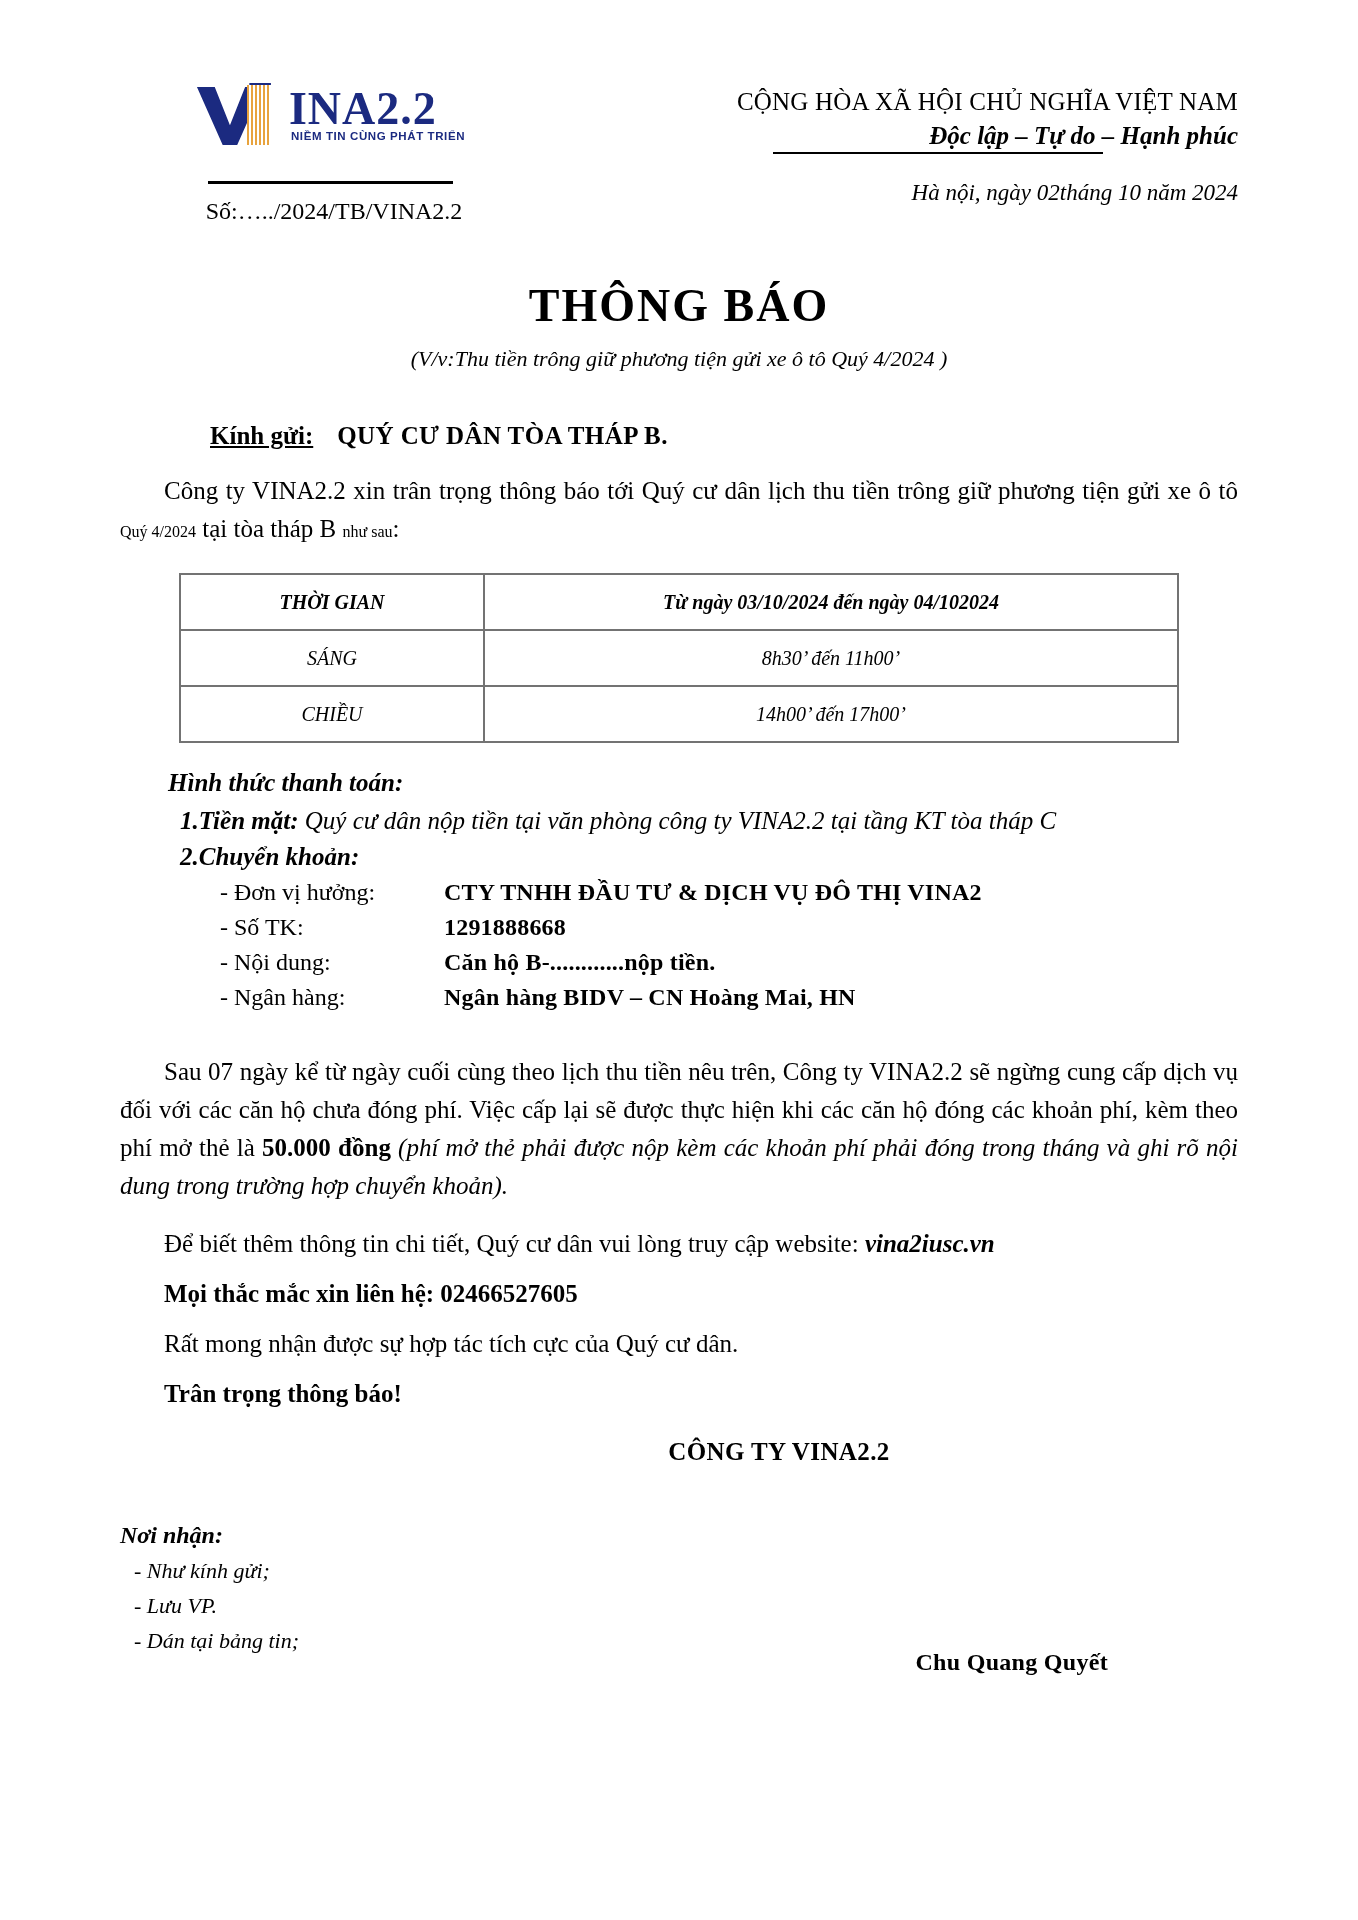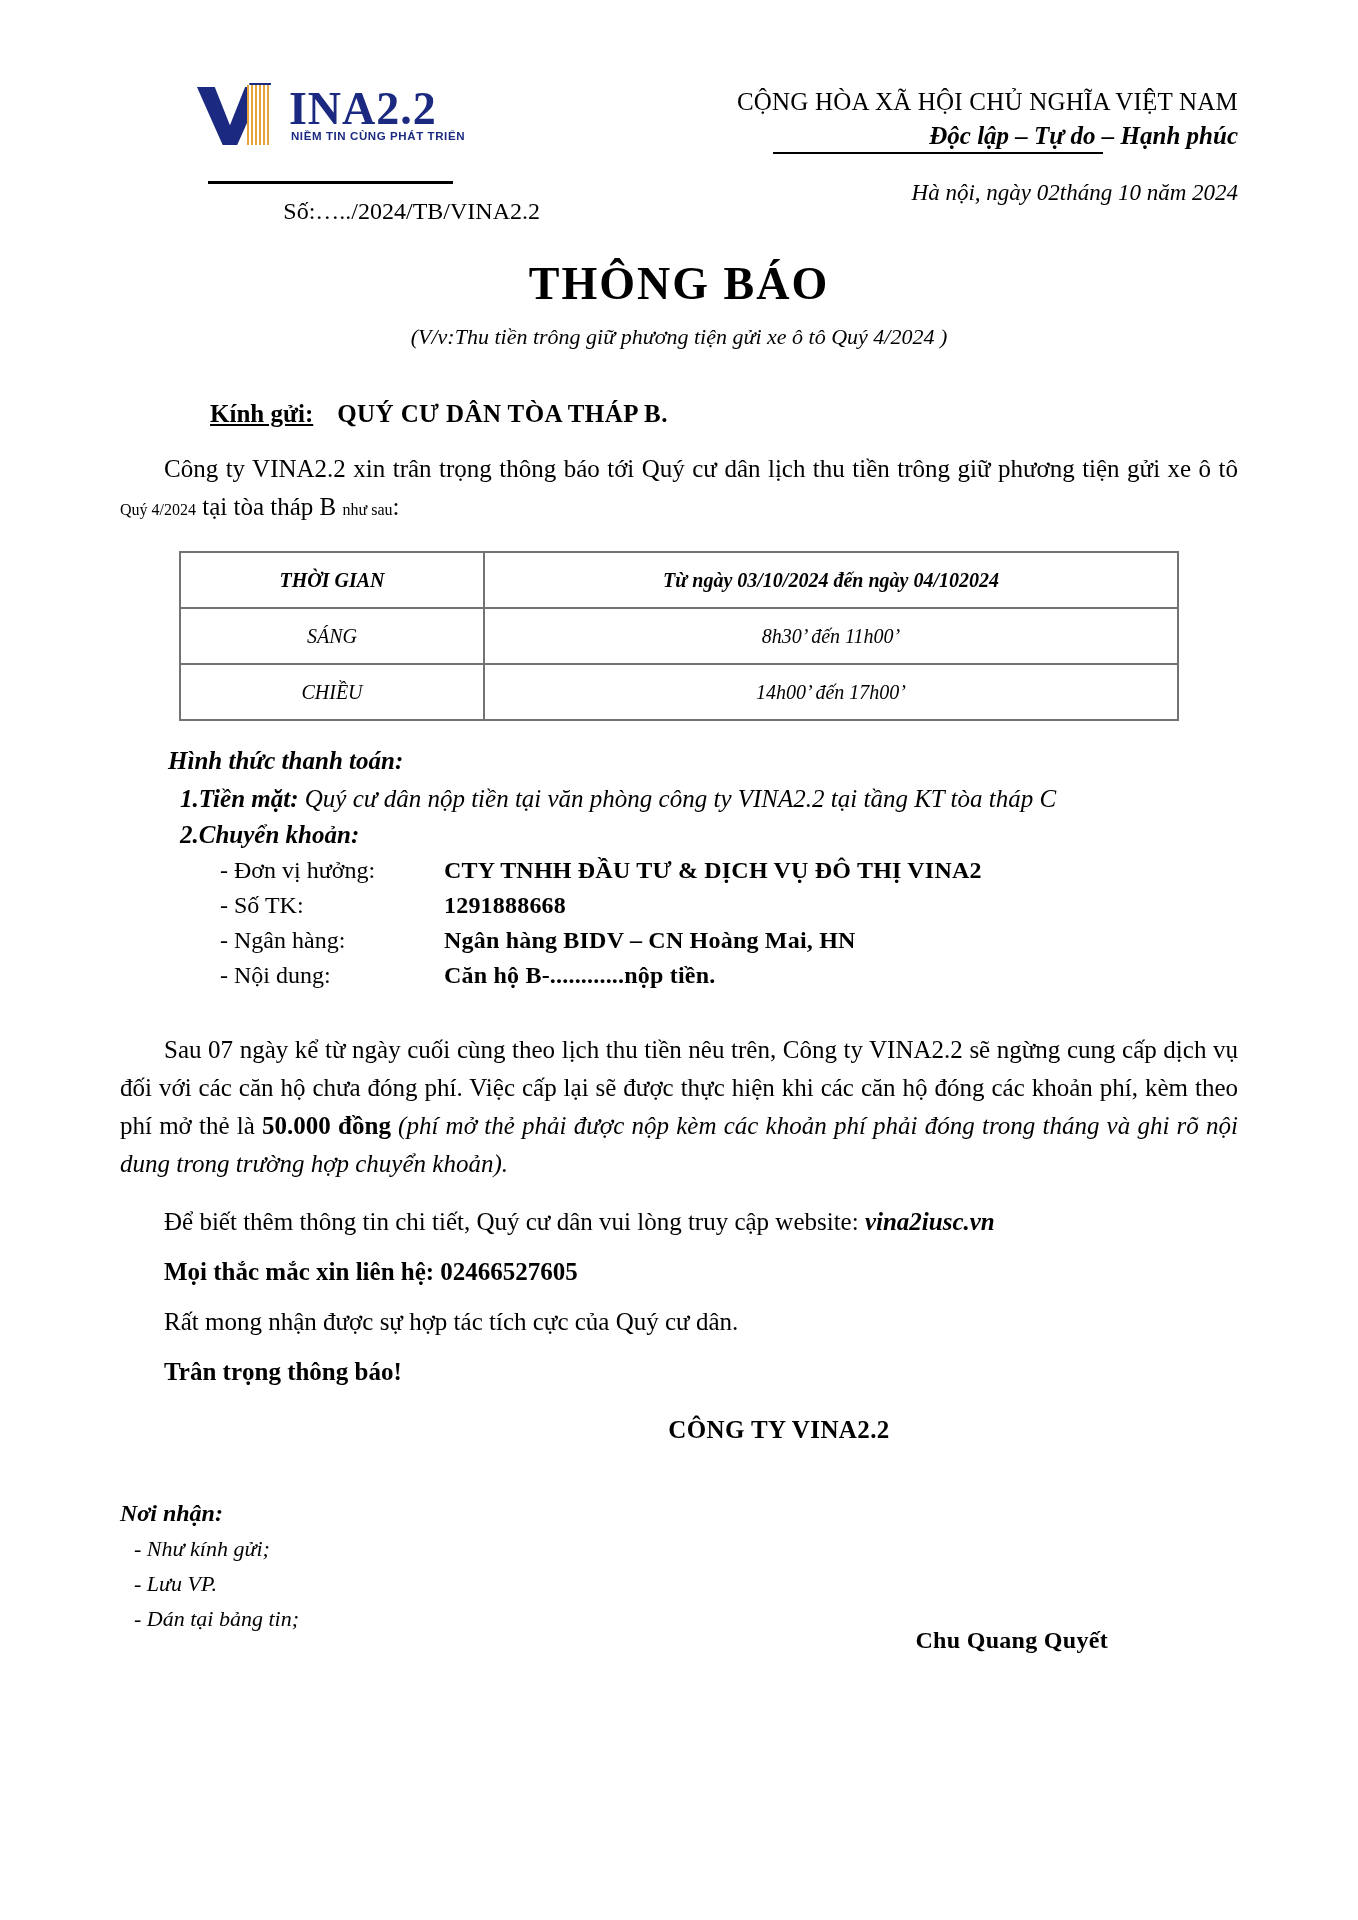--- a/index.html
+++ b/index.html
@@ -106,21 +106,21 @@
   }
   .rule-left {
     width: 245px;
     height: 0;
     border-top: 3px solid #000;
     margin: 26px auto 0 auto;
   }
   .doc-number {
     font-size: 24px;
     margin-top: 14px;
-    text-align: right;
+    text-align: center;
     padding-left: 8px;
   }
 
   .header-right {
     width: 600px;
     text-align: right;
     padding-top: 18px;
   }
   .nation-line1 {
     font-size: 25px;
@@ -144,21 +144,21 @@
   .date-line {
     font-size: 23px;
     font-style: italic;
     margin-top: 26px;
     white-space: nowrap;
   }
 
   
   .title-block {
     text-align: center;
-    margin-top: 32px;
+    margin-top: 54px;
   }
   .doc-title {
     font-size: 46px;
     font-weight: bold;
     letter-spacing: 2px;
   }
   .doc-subtitle {
     font-size: 22px;
     font-style: italic;
     margin-top: 14px;
@@ -380,26 +380,26 @@
 
   <div class="bank-row">
     <span class="bank-label">- Đơn vị hưởng:</span>
     <span class="bank-value">CTY TNHH ĐẦU TƯ &amp; DỊCH VỤ ĐÔ THỊ VINA2</span>
   </div>
   <div class="bank-row">
     <span class="bank-label">- Số TK:</span>
     <span class="bank-value">1291888668</span>
   </div>
   <div class="bank-row">
+    <span class="bank-label">- Nội dung:</span>
+    <span class="bank-value">Căn hộ B-............nộp tiền.</span>
+  </div>
+  <div class="bank-row">
     <span class="bank-label">- Ngân hàng:</span>
     <span class="bank-value">Ngân hàng BIDV – CN Hoàng Mai, HN</span>
-  </div>
-  <div class="bank-row">
-    <span class="bank-label">- Nội dung:</span>
-    <span class="bank-value">Căn hộ B-............nộp tiền.</span>
   </div>
 
   <p class="para indent para-block">
     <span>Sau 07 ngày kể từ ngày cuối cùng theo lịch thu tiền nêu trên, Công ty VINA2.2 sẽ ngừng cung cấp dịch vụ đối với các căn hộ chưa đóng phí. Việc cấp lại sẽ được thực hiện khi các căn hộ đóng các khoản phí, kèm theo phí mở thẻ là </span><b>50.000 đồng</b><i> (phí mở thẻ phải được nộp kèm các khoản phí phải đóng trong tháng và ghi rõ nội dung trong trường hợp chuyển khoản).</i>
   </p>
 
   <div class="plain-line">
     <span>Để biết thêm thông tin chi tiết, Quý cư dân vui lòng truy cập website: </span><span class="website">vina2iusc.vn</span>
   </div>
 

